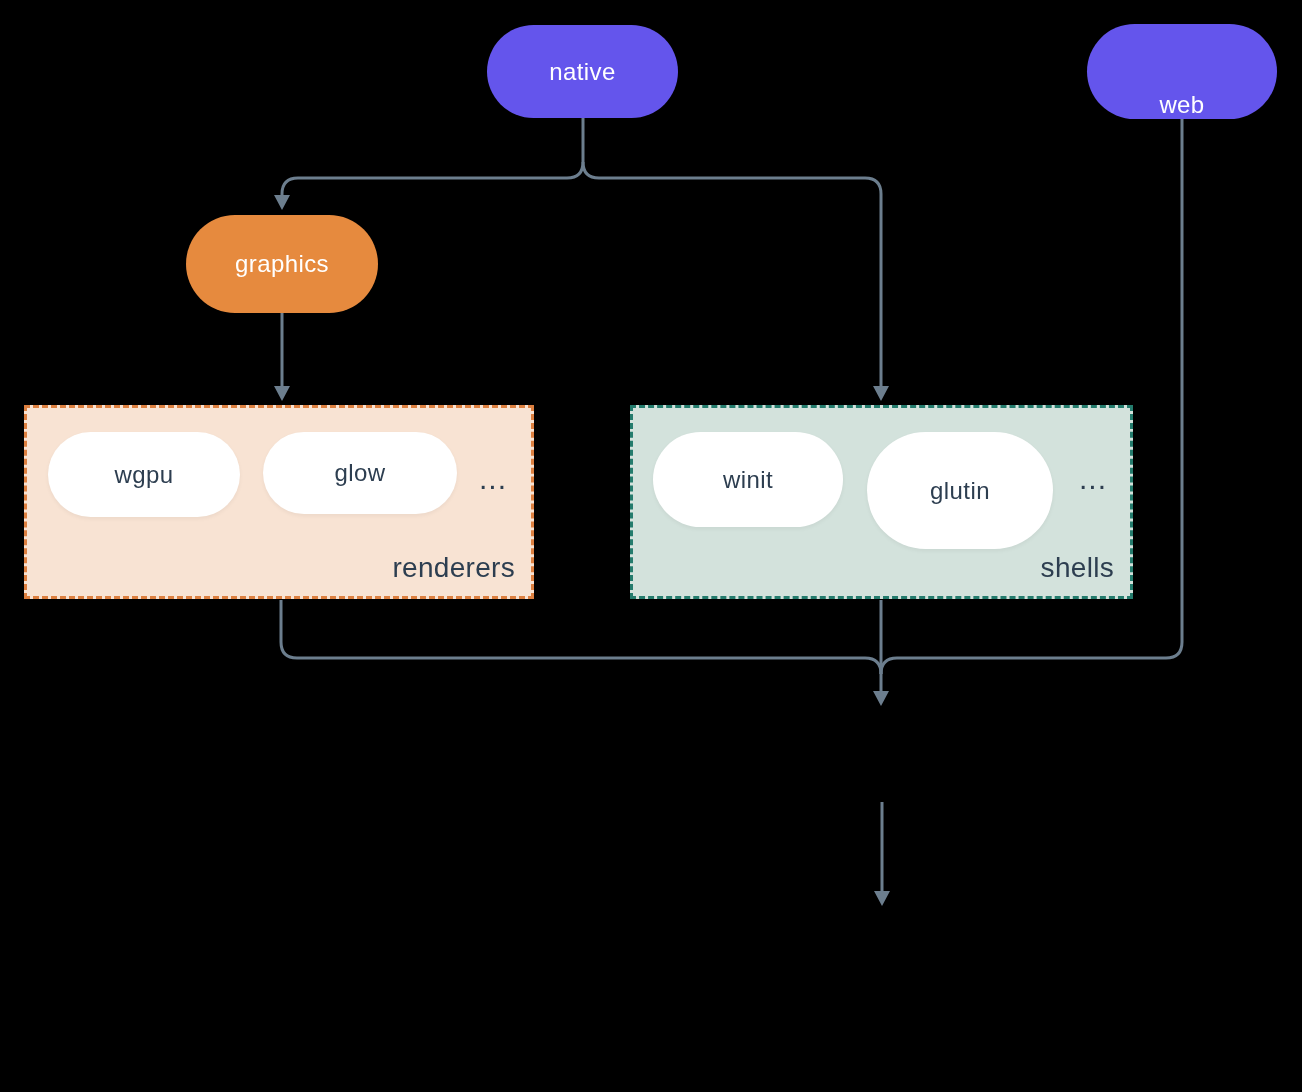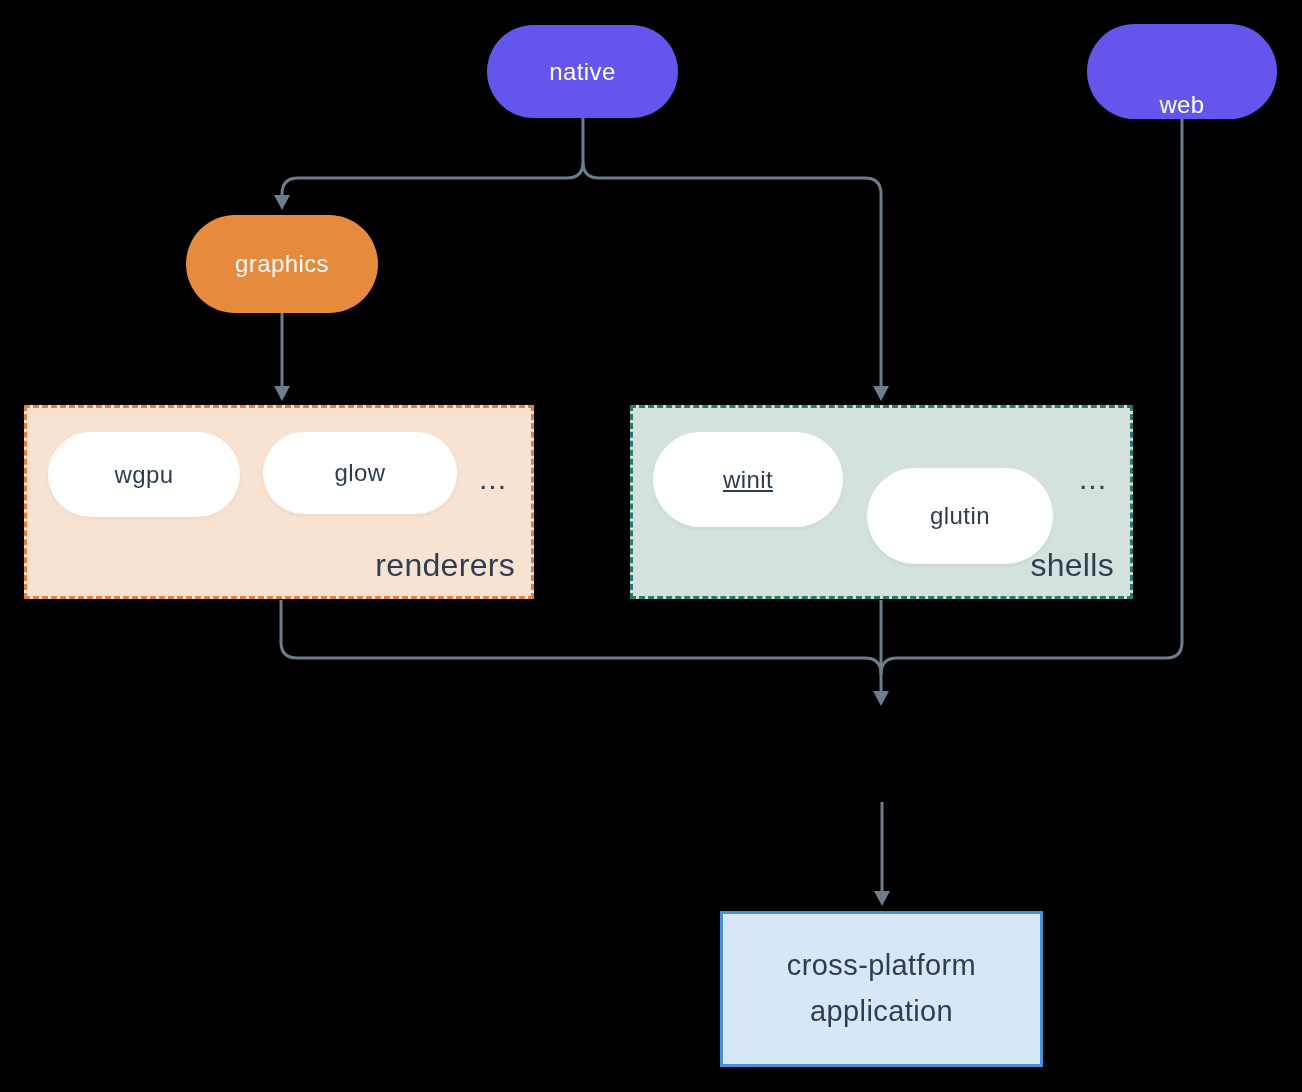--- a/index.html
+++ b/index.html
@@ -23,21 +23,21 @@
   .pill.orange{background:var(--orange);}
   .pill.blue{background:var(--blue);}
   .pill.white{
     background:var(--white-pill);color:var(--dark-text);
     box-shadow:0 2px 4px rgba(0,0,0,0.05);
   }
   .group{position:absolute;box-sizing:border-box;}
   .group.renderers{background:var(--renderers-bg);border:3px dashed var(--renderers-border);}
   .group.shells{background:var(--shells-bg);border:3px dashed var(--shells-border);}
   .group-label{
-    position:absolute;right:16px;bottom:12px;font-size:32px;
+    position:absolute;right:16px;bottom:12px;font-size:28px;
     color:var(--dark-text);letter-spacing:.3px;
   }
   .ellipsis{
     position:absolute;font-size:30px;color:var(--dark-text);
     width:60px;text-align:center;letter-spacing:1px;
   }
   .app-box{
     position:absolute;box-sizing:border-box;background:var(--app-bg);
     border:3px solid var(--app-border);display:flex;flex-direction:column;
     align-items:center;justify-content:center;gap:14px;
@@ -91,27 +91,23 @@
     <span>wgpu</span>
   </div>
   <div class="pill white" style="left:263px;top:432px;width:194px;height:82px;">
     <span>glow</span>
   </div>
   <span class="ellipsis" style="left:463px;top:462px;">...</span>
 
   <div class="group shells" style="left:630px;top:405px;width:503px;height:194px;">
     <span class="group-label">shells</span>
   </div>
-  <div class="pill white" style="left:653px;top:432px;width:190px;height:95px;text-decoration:underline;">
+  <div class="pill white" style="left:653px;top:432px;width:190px;height:95px;">
     <span>winit</span>
   </div>
-  <div class="pill white" style="left:867px;top:432px;width:186px;height:96px;margin-top:36px;">
+  <div class="pill white" style="left:867px;top:432px;width:186px;height:117px;">
     <span>glutin</span>
   </div>
   <span class="ellipsis" style="left:1063px;top:462px;">...</span>
 
 
-  <div class="app-box" style="left:720px;top:911px;width:323px;height:156px;">
-    <span>cross-platform</span>
-    <span>application</span>
-  </div>
 
 </div>
 
 </body></html>

